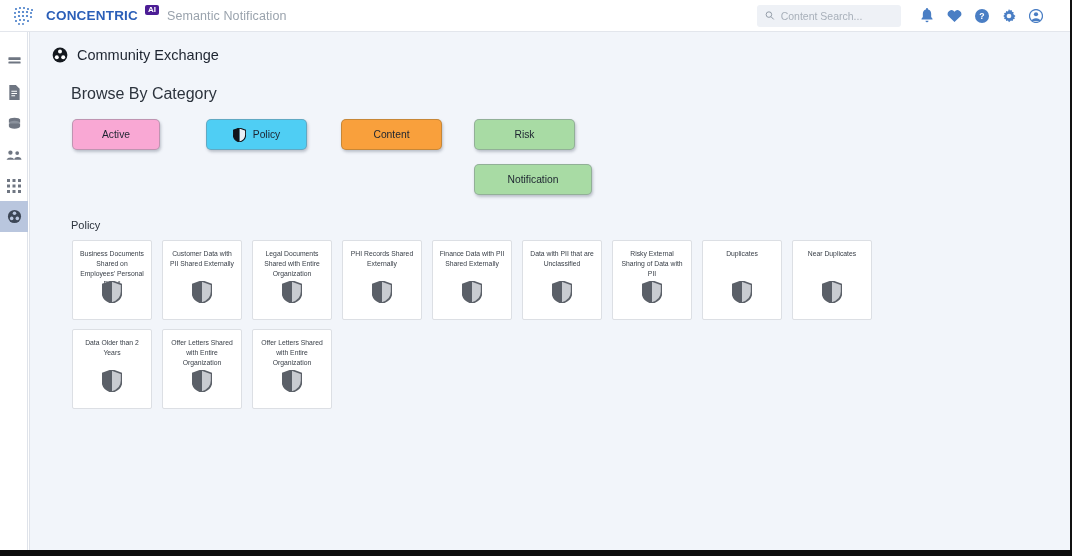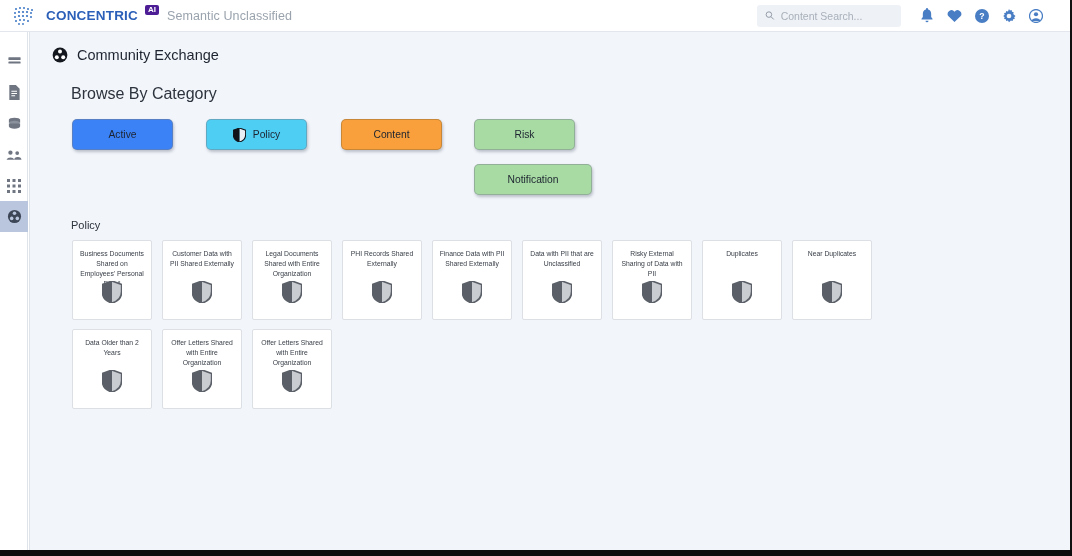--- a/index.html
+++ b/index.html
@@ -80,21 +80,21 @@
   
   .cat-wrap { position: relative; margin-top: 8px; height: 90px; }
   .cat-btn {
     position:absolute;
     height: 31px; border-radius: 5px;
     display:flex; align-items:center; justify-content:center; gap: 7px;
     font-size: 10.3px; color:#1d2430; cursor:pointer;
     box-shadow: 1px 2px 3px rgba(60,70,90,.30);
     border: 1px solid rgba(120,125,135,.45);
   }
-  .cat-active  { left: 42px;  top: 8px;  width: 101px; background:#3b82f6; }
+  .cat-active  { left: 42px;  top: 8px;  width: 88px; background:#f9a8d4; }
   .cat-policy  { left: 176px; top: 8px;  width: 101px; background:#4fcef4; }
   .cat-content { left: 311px; top: 8px;  width: 101px; background:#f9a03c; border-color: rgba(150,110,50,.5); }
   .cat-risk    { left: 444px; top: 8px;  width: 101px; background:#a8dba4; }
   .cat-notif   { left: 444px; top: 53px; width: 118px; background:#a8dba4; }
   .shield-sm { display:flex; }
 
   
   .grid-title { font-size: 11px; color:#2c333d; padding-left: 41px; margin-top: 18px; }
   .cards {
     display:flex; flex-wrap: wrap; gap: 9px 10px;
@@ -146,21 +146,21 @@
           <circle cx="4" cy="16" r="1"></circle>
             <circle cx="8" cy="15" r="1"></circle>
             <circle cx="12" cy="15" r="1"></circle>
           <circle cx="16" cy="16" r="1"></circle>
           <circle cx="7" cy="19" r=".9"></circle>
             <circle cx="11" cy="19" r=".9"></circle>
         </g>
       </svg>
       <span class="brand-name">CONCENTRIC</span>
       <span class="ai-badge">AI</span>
-      <span class="brand-tag">Semantic Unclassified</span>
+      <span class="brand-tag">Semantic Notification</span>
     </div>
 
     <div class="topbar-right">
       <div class="search-box">
         <svg width="11" height="11" viewBox="0 0 16 16">
           <circle cx="6.5" cy="6.5" r="4.6" fill="none" stroke="#8a93a0" stroke-width="1.5"></circle>
           <line x1="10" y1="10" x2="14.5" y2="14.5" stroke="#8a93a0" stroke-width="1.6"></line>
         </svg>
         <input class="search-input" type="text" placeholder="Content Search..." style="">
       </div>

